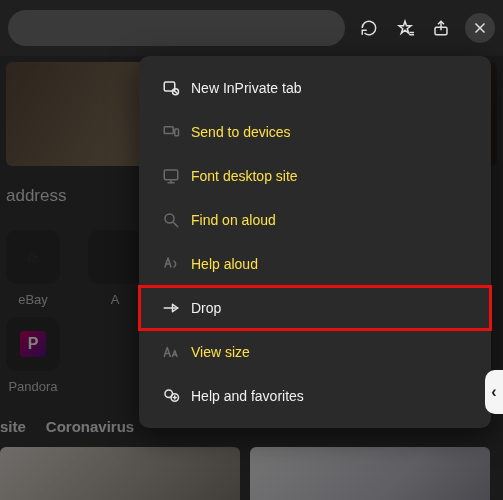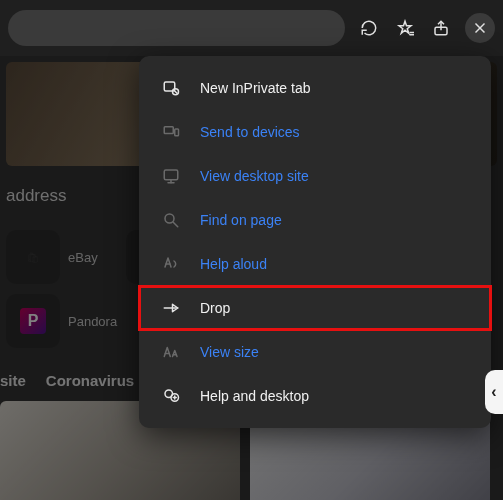--- a/index.html
+++ b/index.html
@@ -56,21 +56,21 @@
     color: #ddd;
     font-size: 17px;
     padding: 14px 0 14px 6px;
     font-weight: 500;
   }
   .tiles {
     display: flex;
     gap: 28px;
     padding: 10px 0 0 6px;
   }
-  .tile { display:flex; flex-direction:row; align-items:center; gap:8px; }
+  .tile { display:flex; flex-direction:column; align-items:center; gap:8px; }
   .tile-box {
     width: 54px; height: 54px;
     background: #2d2d2d;
     border-radius: 10px;
     display:flex; align-items:center; justify-content:center;
   }
   .tile-label { color:#c9c9c9; font-size:13px; }
   .ebay-logo { font-size:10px; color:#3a3a3a; }
   .pandora-logo {
     width:26px; height:26px; border-radius:4px;
@@ -99,33 +99,33 @@
     width: 352px;
     background: #2a2a2a;
     border-radius: 10px;
     padding: 10px 0;
     box-shadow: 0 8px 30px rgba(0,0,0,.6);
     z-index: 10;
   }
   .menu-item {
     display:flex;
     align-items:center;
-    gap: 19px;
+    gap: 10px;
     padding: 12px 22px;
     font-size: 14px;
     cursor:pointer;
     position: relative;
   }
   .menu-item .mi-icon {
     width: 20px; height: 20px;
     display:flex; align-items:center; justify-content:center;
     color:#b8b8b8;
     flex-shrink:0;
   }
-  .menu-item.dim .mi-label { color:#3b82f6; }
+  .menu-item.dim .mi-label { color:#fde047; }
   .menu-item.dim .mi-icon { color:#6a6a6a; }
   .menu-item.en .mi-label { color:#f0f0f0; }
   .menu-item.en .mi-icon { color:#e4e4e4; }
   .highlight {
     outline: 3px solid #e61010;
     outline-offset: -2px;
   }
   .side-handle {
     position:absolute;
     right:0; top: 370px;
@@ -225,30 +225,30 @@
       <span class="mi-label">Send to devices</span>
     </div>
     <div class="menu-item dim">
       <span class="mi-icon">
         <svg width="18" height="18" viewBox="0 0 24 24" fill="none" stroke="currentColor" stroke-width="2" stroke-linecap="round" stroke-linejoin="round">
           <rect x="3" y="4" width="18" height="13" rx="2"></rect>
           <line x1="8" y1="21" x2="16" y2="21"></line>
           <line x1="12" y1="17" x2="12" y2="21"></line>
         </svg>
       </span>
-      <span class="mi-label">View desktop site</span>
+      <span class="mi-label">Font desktop site</span>
     </div>
     <div class="menu-item dim">
       <span class="mi-icon">
         <svg width="18" height="18" viewBox="0 0 24 24" fill="none" stroke="currentColor" stroke-width="2" stroke-linecap="round" stroke-linejoin="round">
           <circle cx="10" cy="10" r="6"></circle>
           <line x1="15" y1="15" x2="21" y2="21"></line>
         </svg>
       </span>
-      <span class="mi-label">Find on page</span>
+      <span class="mi-label">Find on aloud</span>
     </div>
     <div class="menu-item dim">
       <span class="mi-icon">
         <svg width="18" height="18" viewBox="0 0 24 24" fill="none" stroke="currentColor" stroke-width="2" stroke-linecap="round" stroke-linejoin="round">
           <path d="M4 16l4-12 4 12"></path>
           <line x1="5.5" y1="12" x2="10.5" y2="12"></line>
           <path d="M16 8c3 2 3 6 0 8"></path>
         </svg>
       </span>
       <span class="mi-label">Help aloud</span>
@@ -275,17 +275,17 @@
     </div>
     <div class="menu-item en">
       <span class="mi-icon">
         <svg width="18" height="18" viewBox="0 0 24 24" fill="none" stroke="currentColor" stroke-width="2" stroke-linecap="round" stroke-linejoin="round">
           <circle cx="9" cy="9" r="5"></circle>
           <circle cx="17" cy="14" r="5"></circle>
           <line x1="19" y1="14" x2="15" y2="14"></line>
           <line x1="17" y1="12" x2="17" y2="16"></line>
         </svg>
       </span>
-      <span class="mi-label">Help and desktop</span>
+      <span class="mi-label">Help and favorites</span>
     </div>
   </div>
 
 <div class="side-handle">‹</div>
 
 </body></html>

